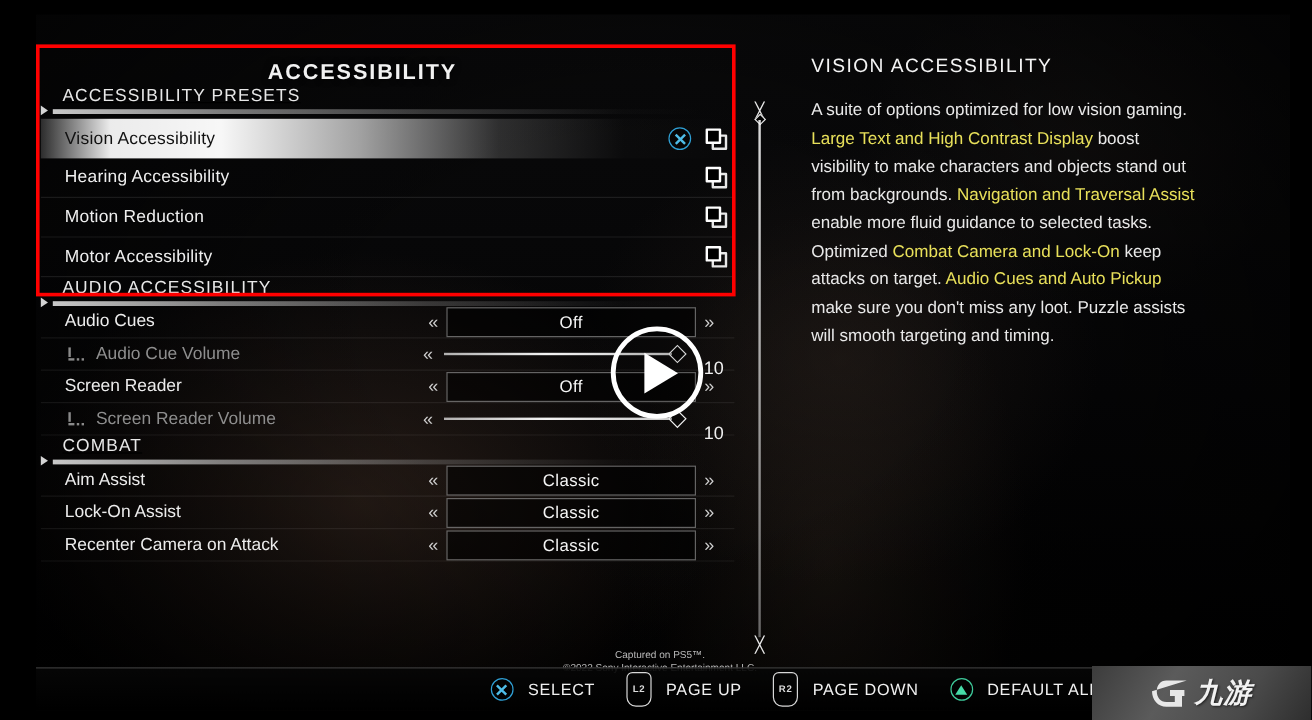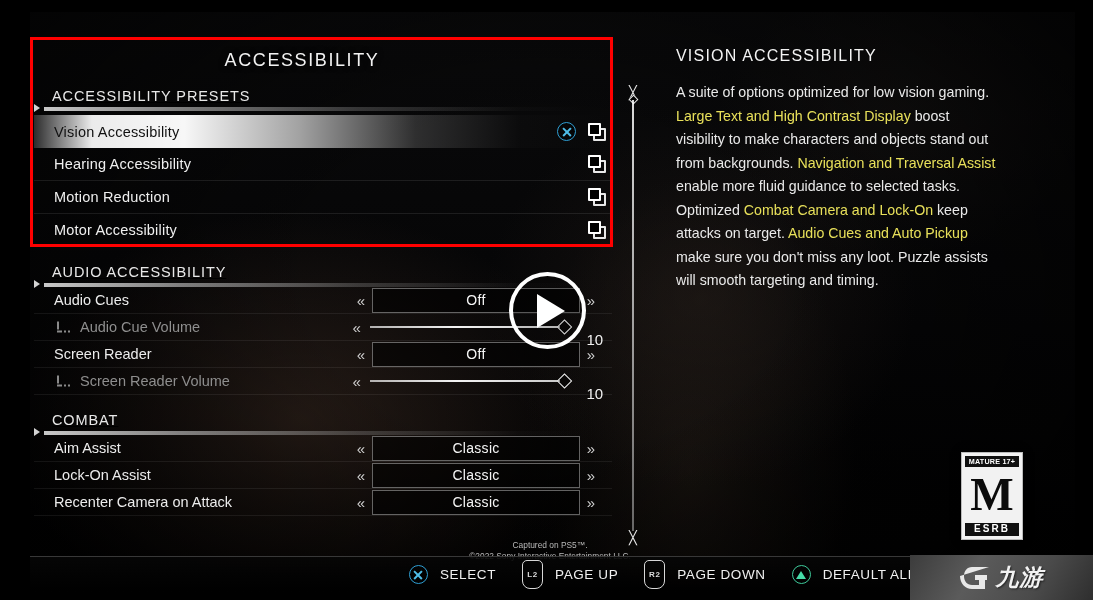--- a/index.html
+++ b/index.html
@@ -49,27 +49,26 @@
   }
 
   .panel-title {
     font-size: 18px;
     letter-spacing: 1.6px;
     color: #f2f2f2;
     text-align: center;
     width: 500px;
     margin-left: 18px;
     margin-top: 10px;
-    font-weight: 400;
+    font-weight: 700;
     text-shadow: 0 0 6px rgba(0,0,0,0.9);
   }
 
   .section-head {
     position: relative;
-    margin-top: 16px;
     padding-left: 18px;
     text-decoration: underline;
   }
   .section-head .sh-text {
     font-size: 14.5px;
     letter-spacing: 0.9px;
     color: #e8e8e8;
     font-weight: 400;
   }
   .section-rule {
@@ -632,25 +631,20 @@
     <div class="sb-diamond"></div>
     <div class="line"></div>
     <div class="cap-bot">╳</div>
   </div>
 
   <div class="desc-panel">
     <div class="desc-title">VISION ACCESSIBILITY</div>
     <div class="desc-body"><span>A suite of options optimized for low vision gaming. </span><span class="hl">Large Text and High Contrast Display</span><span> boost visibility to make characters and objects stand out from backgrounds. </span><span class="hl">Navigation and Traversal Assist</span><span> enable more fluid guidance to selected tasks. Optimized </span><span class="hl">Combat Camera and Lock-On</span><span> keep attacks on target. </span><span class="hl">Audio Cues and Auto Pickup</span><span> make sure you don't miss any loot. Puzzle assists will smooth targeting and timing.</span></div>
   </div>
 
-  <div class="esrb">
-    <div class="esrb-top">MATURE 17+</div>
-    <div class="esrb-m">M</div>
-    <div class="esrb-bot">ESRB</div>
-  </div>
 
   <div class="captured">
     <div>Captured on PS5™.</div>
     <div>©2022 Sony Interactive Entertainment LLC.</div>
   </div>
 
   <div class="btn-bar">
 
     <div class="btn-item">
       <span class="ps-cross"></span>

